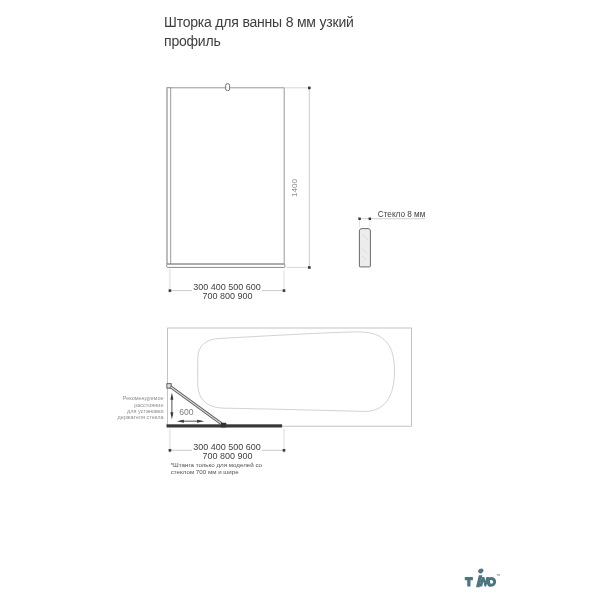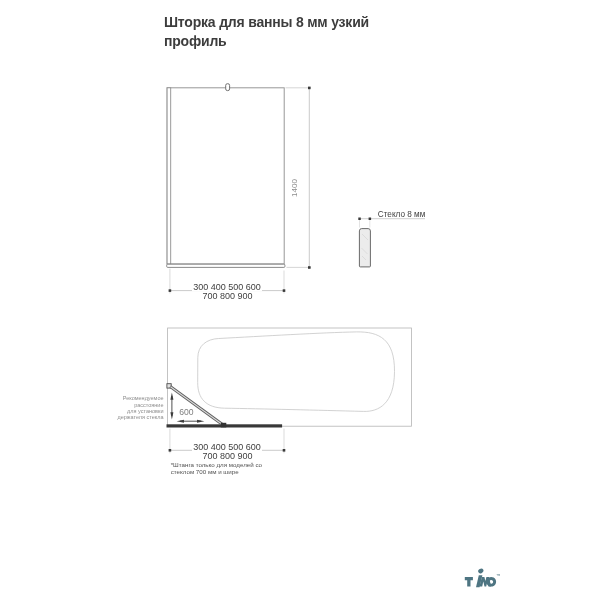--- a/index.html
+++ b/index.html
@@ -2,21 +2,21 @@
 <html><head>
 <meta charset="utf-8">
 <style>
 html,body{margin:0;padding:0;background:#ffffff;}
 #page{position:relative;width:600px;height:600px;background:#ffffff;overflow:hidden;font-family:"Liberation Sans",sans-serif;}
 </style>
 </head>
 <body>
 <div id="page">
 
-<div style="position:absolute;left:164px;top:12.5px;font-size:14px;line-height:19.6px;font-weight:700;color:#3d3d3d;letter-spacing:-0.2px;">Шторка для ванны 8&nbsp;мм узкий<br>профиль</div>
+<div style="position:absolute;left:164px;top:12.5px;font-size:14px;line-height:19.6px;font-weight:400;color:#3d3d3d;letter-spacing:-0.2px;">Шторка для ванны 8&nbsp;мм узкий<br>профиль</div>
 
 <svg width="600" height="600" viewBox="0 0 600 600" style="position:absolute;left:0;top:0;" xmlns="http://www.w3.org/2000/svg">
 
 <g>
 <rect x="167.1" y="87.8" width="117.1" height="176.1" fill="none" stroke="#989898" stroke-width="1"></rect>
 </g>
 
 <g>
 <rect x="167.1" y="87.8" width="3.6" height="176.1" fill="#ffffff" stroke="#8f8f8f" stroke-width="0.9"></rect>
 </g>

